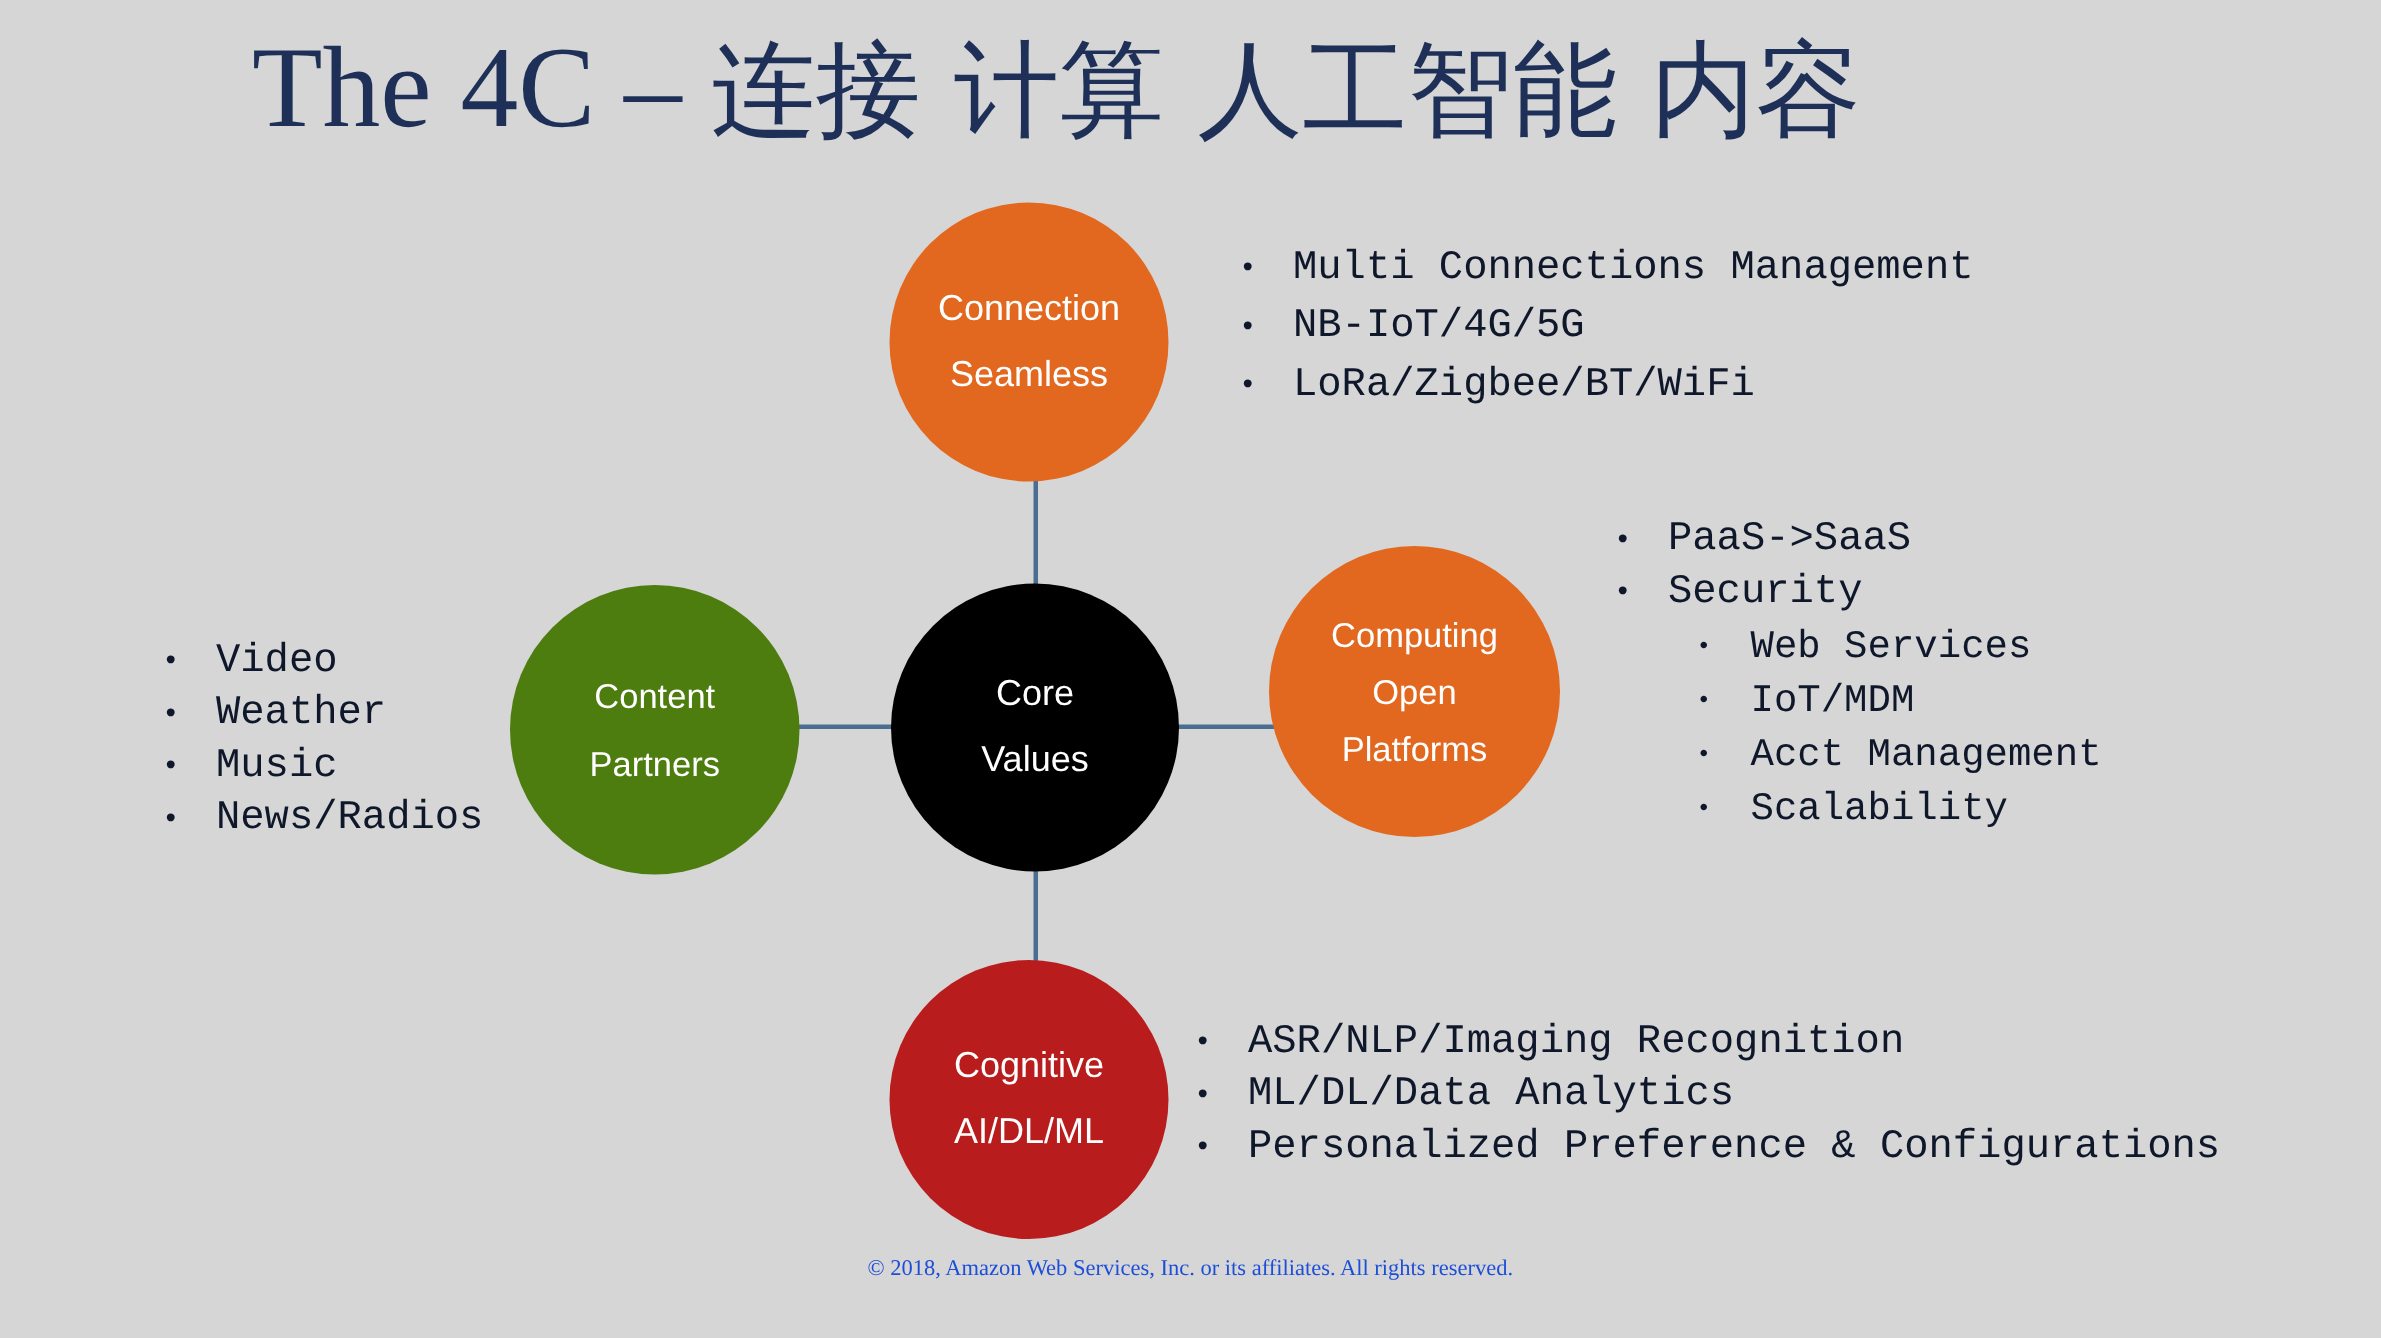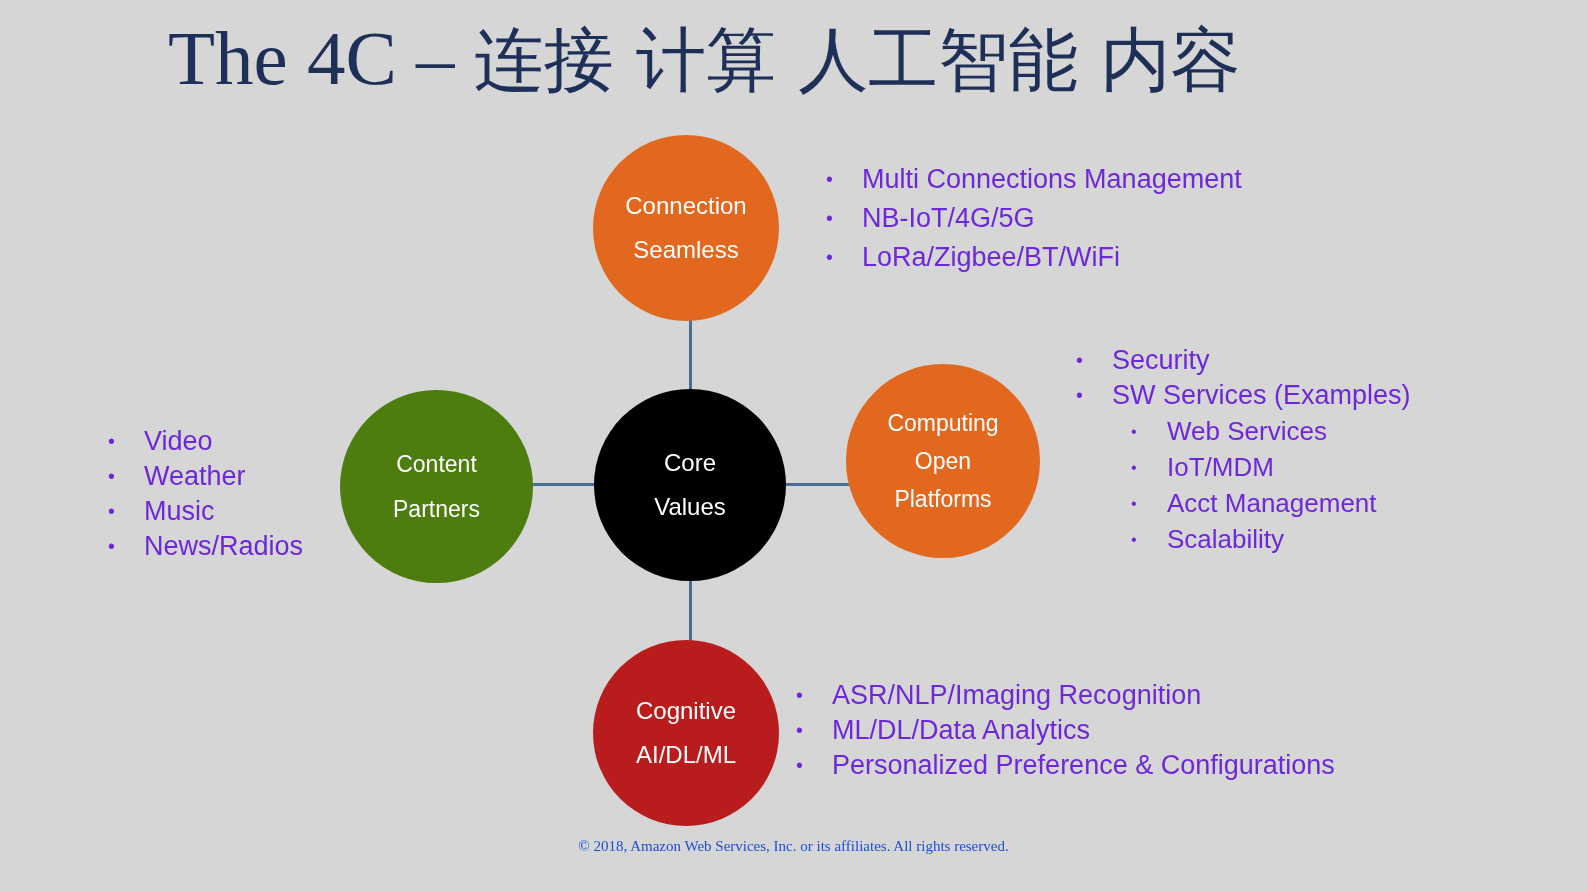--- a/index.html
+++ b/index.html
@@ -106,22 +106,22 @@
     left: 593px; top: 640px;
     width: 186px; height: 186px;
     background: #b91c1c;
     font-size: 24px;
   }
   #node-cognitive .nline { line-height: 44px; }
 
   
   .bullets {
     position: absolute;
-    color: #6d28d9;
-    font-family: Liberation Sans, sans-serif;
+    color: #0f172a;
+    font-family: Liberation Mono, monospace;
   }
   .bullets ul {
     list-style: none;
     margin: 0;
     padding: 0;
   }
   .bullets li {
     position: relative;
     padding-left: 44px;
     white-space: nowrap;
@@ -229,22 +229,22 @@
     <ul>
       <li><span class="btext">Video</span></li>
       <li><span class="btext">Weather</span></li>
       <li><span class="btext">Music</span></li>
       <li><span class="btext">News/Radios</span></li>
     </ul>
   </div>
 
   <div class="bullets" id="bullets-computing">
     <ul>
+      <li><span class="btext">PaaS-&gt;SaaS</span></li>
       <li><span class="btext">Security</span></li>
-      <li><span class="btext">SW Services (Examples)</span></li>
     </ul>
     <ul class="sub">
       <li><span class="btext">Web Services</span></li>
       <li><span class="btext">IoT/MDM</span></li>
       <li><span class="btext">Acct Management</span></li>
       <li><span class="btext">Scalability</span></li>
     </ul>
   </div>
 
   <div class="bullets" id="bullets-cognitive">

